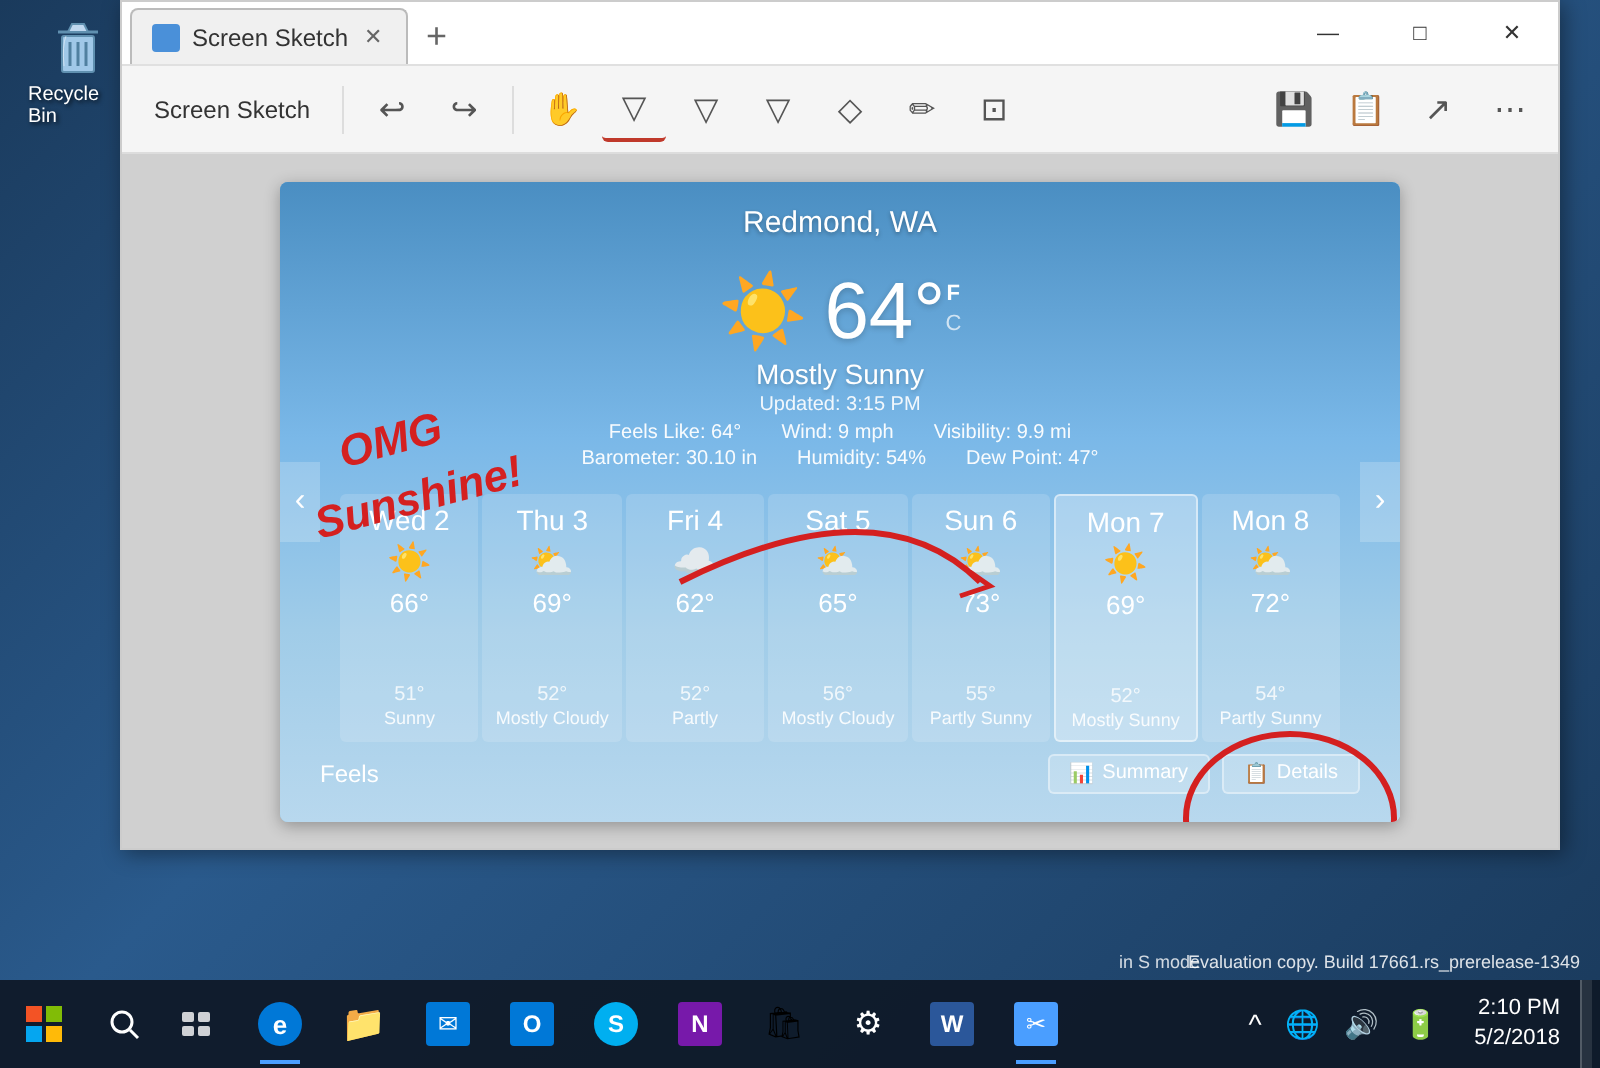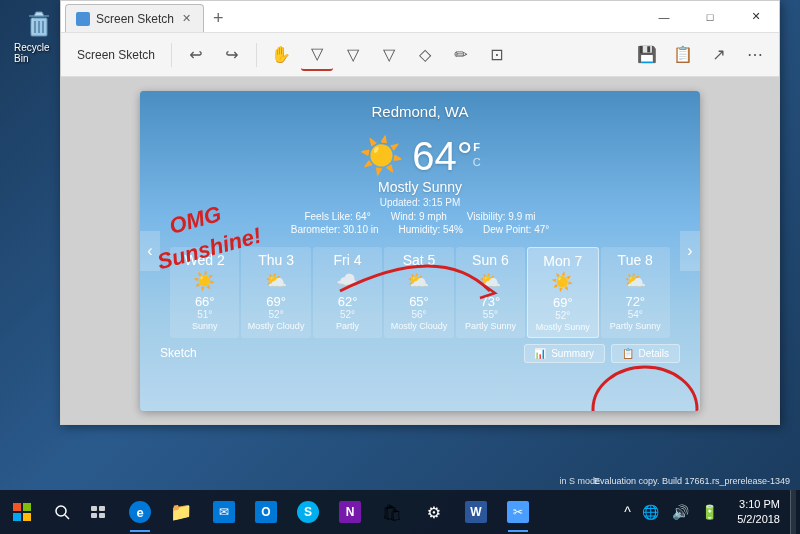--- a/index.html
+++ b/index.html
@@ -329,20 +329,21 @@
       font-size: 18px;
       margin: 2px 0;
     }
     .day-card .day-high {
       font-size: 13px;
       font-weight: 500;
     }
     .day-card .day-low {
       font-size: 10px;
       opacity: 0.8;
+      margin-top: 33px;
     }
     .day-card .day-condition {
       font-size: 9px;
       opacity: 0.9;
       margin-top: 1px;
     }
 
     
     .hourly-section {
       position: relative;
@@ -656,31 +657,31 @@
     <div class="day-condition">Partly Sunny</div>
   </div>
                 <div class="day-card highlighted">
     <div class="day-name">Mon 7</div>
     <div class="day-icon">☀️</div>
     <div class="day-high">69°</div>
     <div class="day-low">52°</div>
     <div class="day-condition">Mostly Sunny</div>
   </div>
                 <div class="day-card">
-    <div class="day-name">Tue 8</div>
+    <div class="day-name">Mon 8</div>
     <div class="day-icon">⛅</div>
     <div class="day-high">72°</div>
     <div class="day-low">54°</div>
     <div class="day-condition">Partly Sunny</div>
   </div>
               </div>
           </div>
 
           <div class="hourly-section">
-            <span class="hourly-label">Sketch</span>
+            <span class="hourly-label">Feels</span>
             <div class="hourly-buttons">
               <div class="hourly-btn">
                 <span>📊</span>
                 <span>Summary</span>
               </div>
               <div class="hourly-btn">
                 <span>📋</span>
                 <span>Details</span>
               </div>
             </div>
@@ -779,19 +780,19 @@
 
     <div class="taskbar-right">
 
       <div class="taskbar-sys-icons">
         <span class="sys-icon">^</span>
         <span class="sys-icon">🌐</span>
         <span class="sys-icon">🔊</span>
         <span class="sys-icon">🔋</span>
       </div>
       <div class="clock">
-        <div>3:10 PM</div>
+        <div>2:10 PM</div>
         <div>5/2/2018</div>
       </div>
       <div class="show-desktop"></div>
     </div>
   </div>
 </div>
 
 </body></html>

